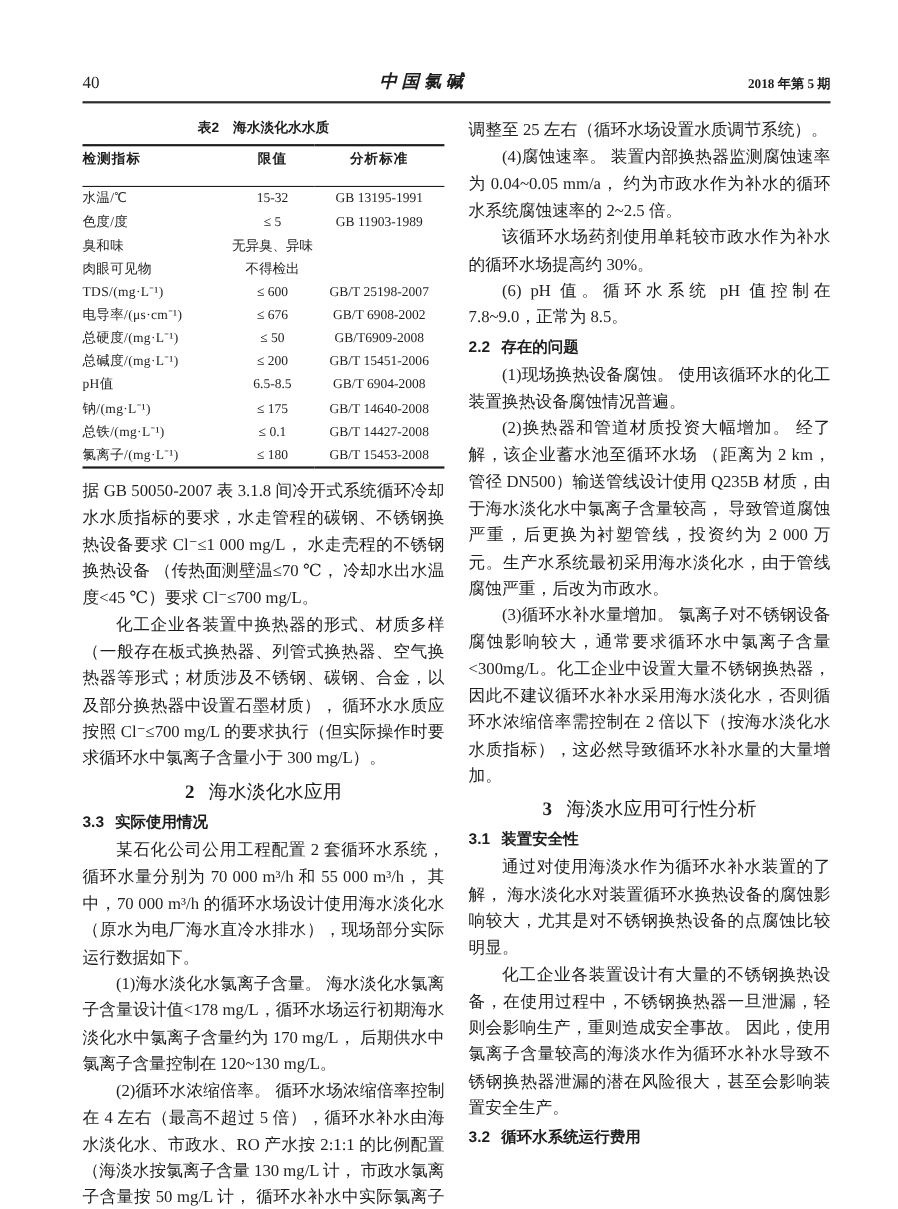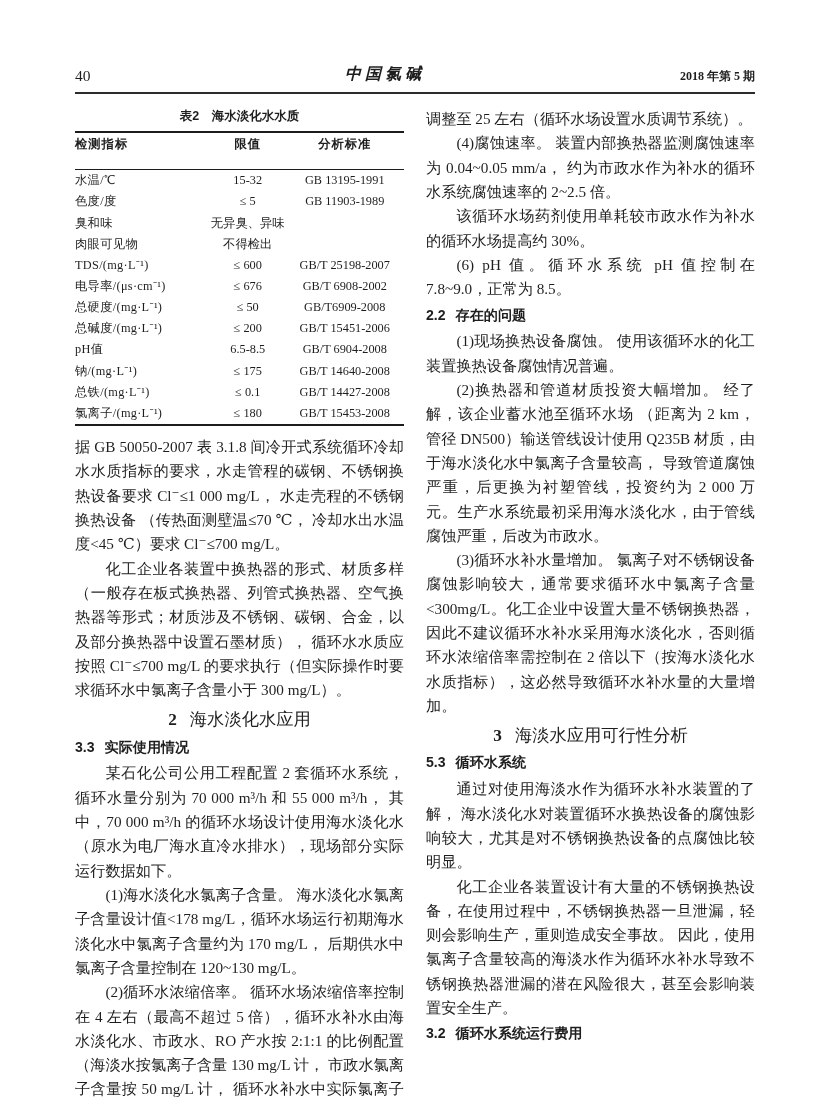--- a/index.html
+++ b/index.html
@@ -147,21 +147,21 @@
       <div id="right-blocks">
           <div class="para">调整至 25 左右（循环水场设置水质调节系统）。</div>
           <div class="para indent">(4)腐蚀速率。 装置内部换热器监测腐蚀速率为 0.04~0.05 mm/a， 约为市政水作为补水的循环水系统腐蚀速率的 2~2.5 倍。</div>
           <div class="para indent">该循环水场药剂使用单耗较市政水作为补水的循环水场提高约 30%。</div>
           <div class="para indent">(6) pH 值。循环水系统 pH 值控制在 7.8~9.0，正常为 8.5。</div>
           <div class="h2"><span class="h-num">2.2</span><span>存在的问题</span></div>
           <div class="para indent">(1)现场换热设备腐蚀。 使用该循环水的化工装置换热设备腐蚀情况普遍。</div>
           <div class="para indent">(2)换热器和管道材质投资大幅增加。 经了解，该企业蓄水池至循环水场 （距离为 2 km， 管径 DN500）输送管线设计使用 Q235B 材质，由于海水淡化水中氯离子含量较高， 导致管道腐蚀严重，后更换为衬塑管线，投资约为 2 000 万元。生产水系统最初采用海水淡化水，由于管线腐蚀严重，后改为市政水。</div>
           <div class="para indent">(3)循环水补水量增加。 氯离子对不锈钢设备腐蚀影响较大，通常要求循环水中氯离子含量&lt;300mg/L。化工企业中设置大量不锈钢换热器，因此不建议循环水补水采用海水淡化水，否则循环水浓缩倍率需控制在 2 倍以下（按海水淡化水水质指标），这必然导致循环水补水量的大量增加。</div>
           <div class="h1"><span class="h-num">3</span><span>海淡水应用可行性分析</span></div>
-          <div class="h2"><span class="h-num">5.3</span><span>循环水系统</span></div>
+          <div class="h2"><span class="h-num">3.1</span><span>装置安全性</span></div>
           <div class="para indent">通过对使用海淡水作为循环水补水装置的了解， 海水淡化水对装置循环水换热设备的腐蚀影响较大，尤其是对不锈钢换热设备的点腐蚀比较明显。</div>
           <div class="para indent">化工企业各装置设计有大量的不锈钢换热设备，在使用过程中，不锈钢换热器一旦泄漏，轻则会影响生产，重则造成安全事故。 因此，使用氯离子含量较高的海淡水作为循环水补水导致不锈钢换热器泄漏的潜在风险很大，甚至会影响装置安全生产。</div>
           <div class="h2"><span class="h-num">3.2</span><span>循环水系统运行费用</span></div>
         </div>
     </div>
 
   </div>
 </div>
 
 </body></html>

